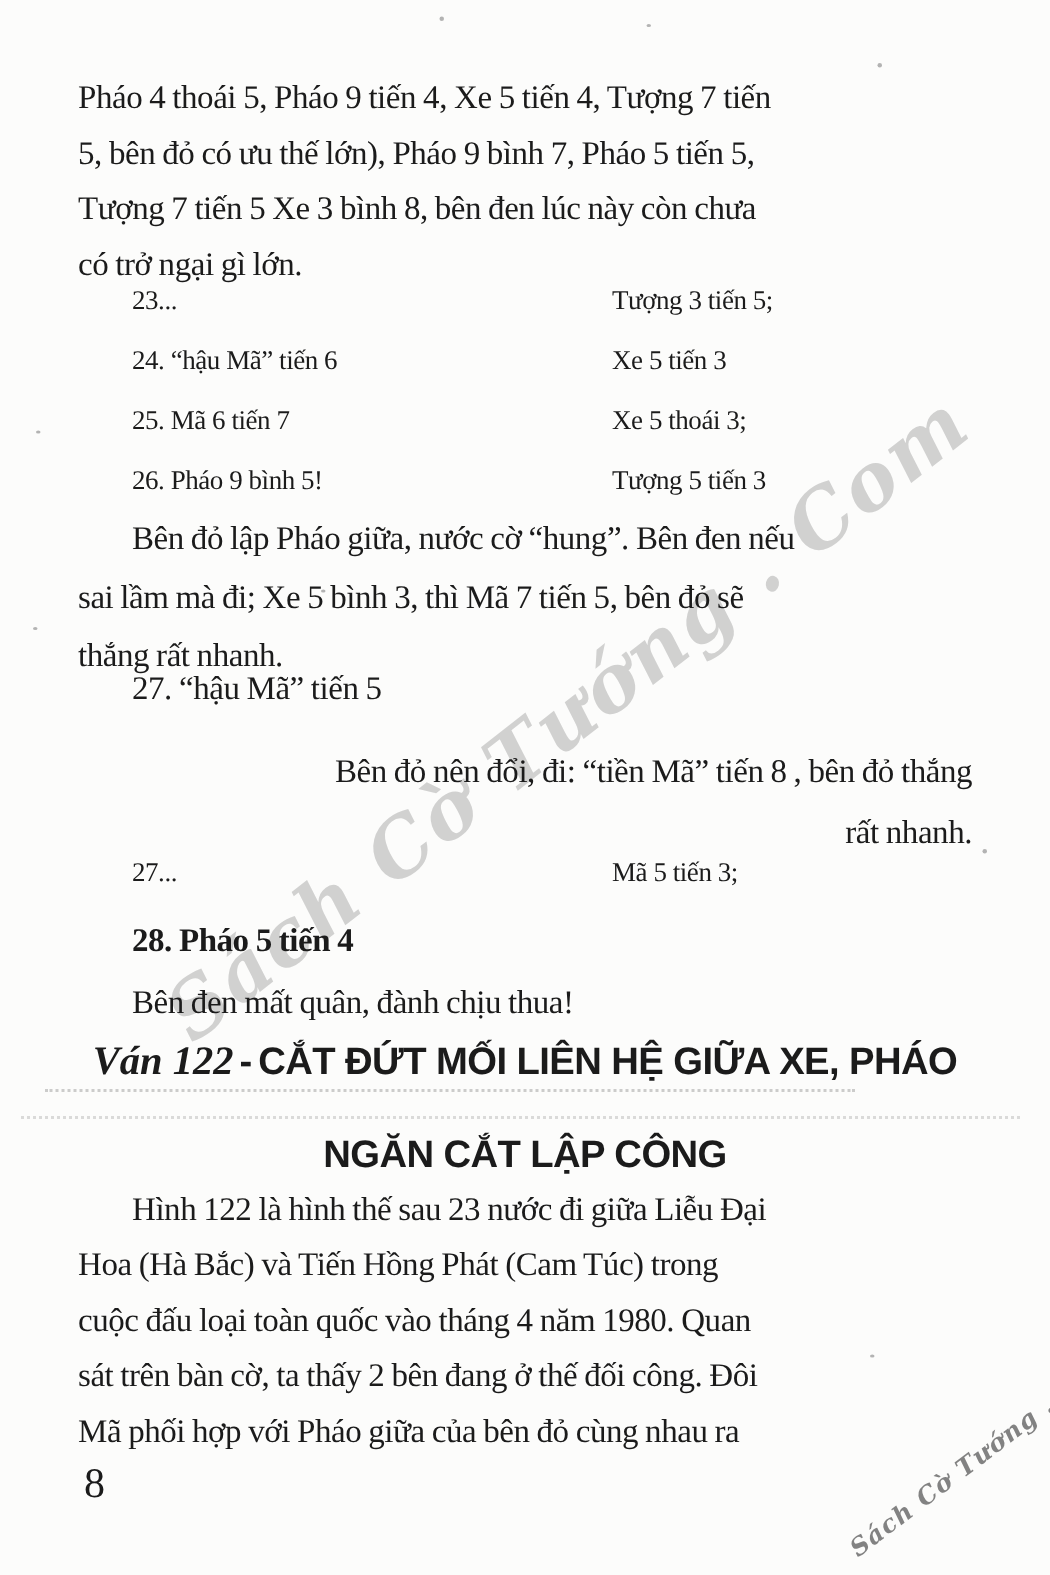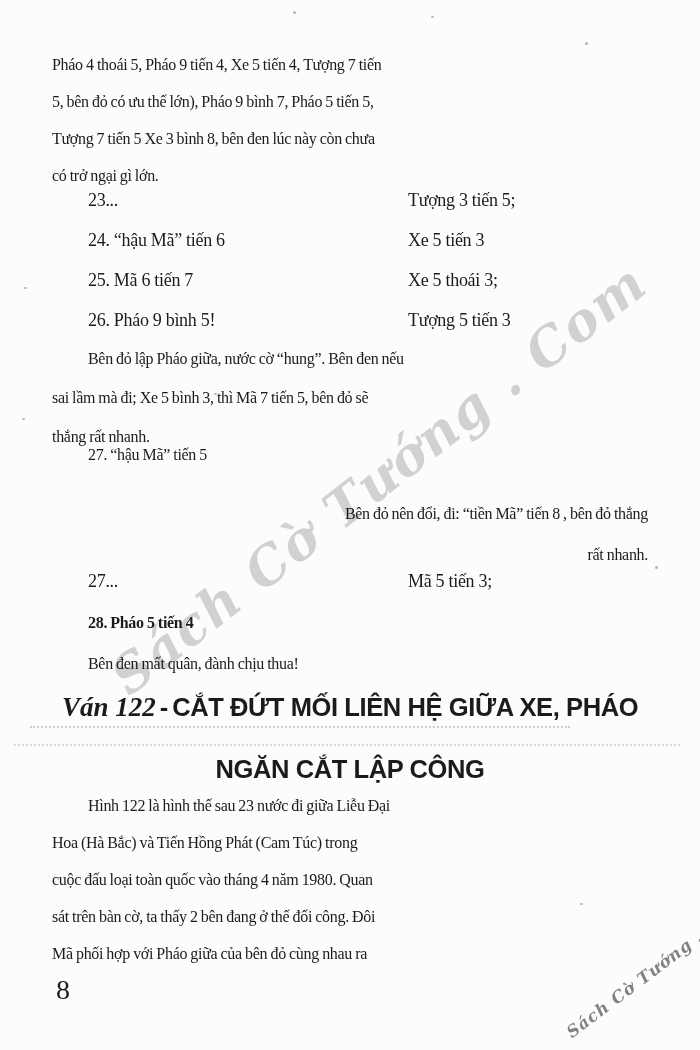--- a/index.html
+++ b/index.html
@@ -8,21 +8,21 @@
     width:700px;height:1050px;
     margin:0 auto;
     background:#fcfcfb;
     overflow:hidden;
     font-family:"Liberation Serif","DejaVu Serif",serif;
     color:#1b1b1b;
   }
   .block{position:absolute;left:52px;width:596px;}
   .bline{
     white-space:nowrap;
-    font-size:16px;
+    font-size:22px;
     letter-spacing:-0.3px;
     word-spacing:-0.5px;
   }
   .indent{padding-left:36px;}
   
   .mrow{position:relative;height:40px;}
   .mleft{position:absolute;left:36px;top:0;white-space:nowrap;font-size:18px;letter-spacing:-0.3px;}
   .mright{position:absolute;left:356px;top:0;white-space:nowrap;font-size:18px;letter-spacing:-0.3px;}
   
   .hline{text-align:center;white-space:nowrap;line-height:30px;}

